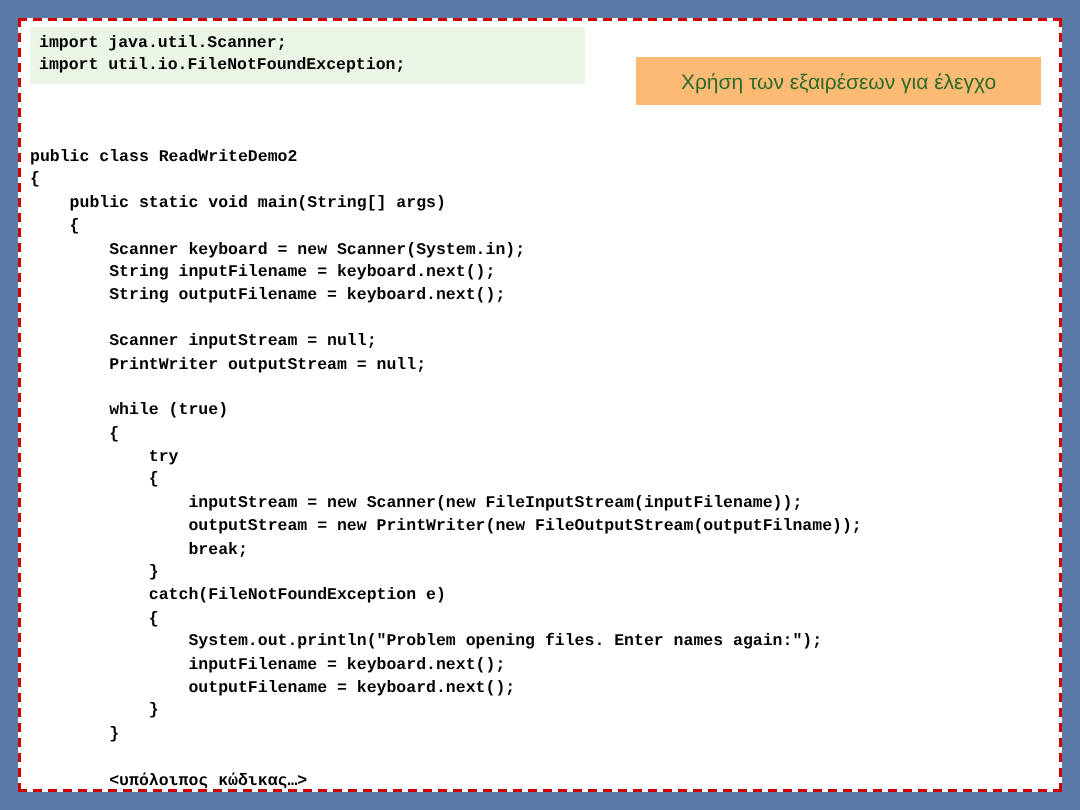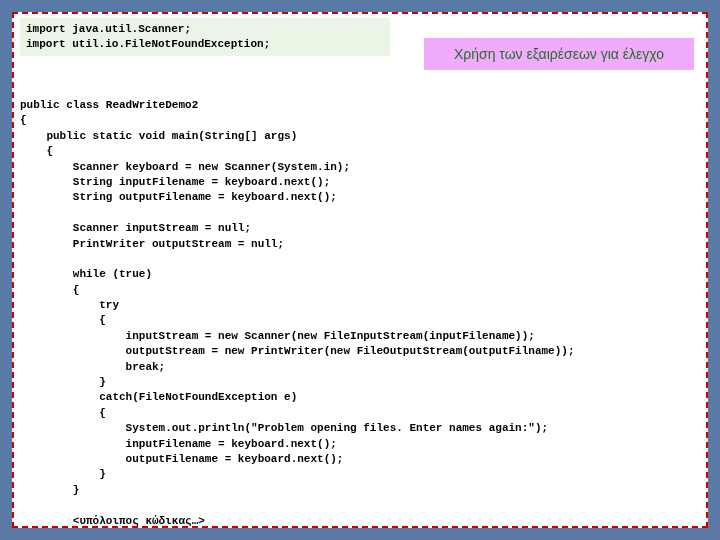--- a/index.html
+++ b/index.html
@@ -31,21 +31,21 @@
     font-size: 11px;
     font-weight: bold;
     line-height: 1.35;
     font-family: "Courier New", monospace;
   }
   .callout {
     position: absolute;
     top: 24px;
     right: 12px;
     width: 270px;
-    background: #f0abfc;
+    background: #fdba74;
     color: #2b6b2b;
     font-family: Arial, sans-serif;
     font-size: 14px;
     text-align: center;
     padding: 8px 6px;
   }
   .code-body {
     position: absolute;
     top: 84px;
     left: 6px;

